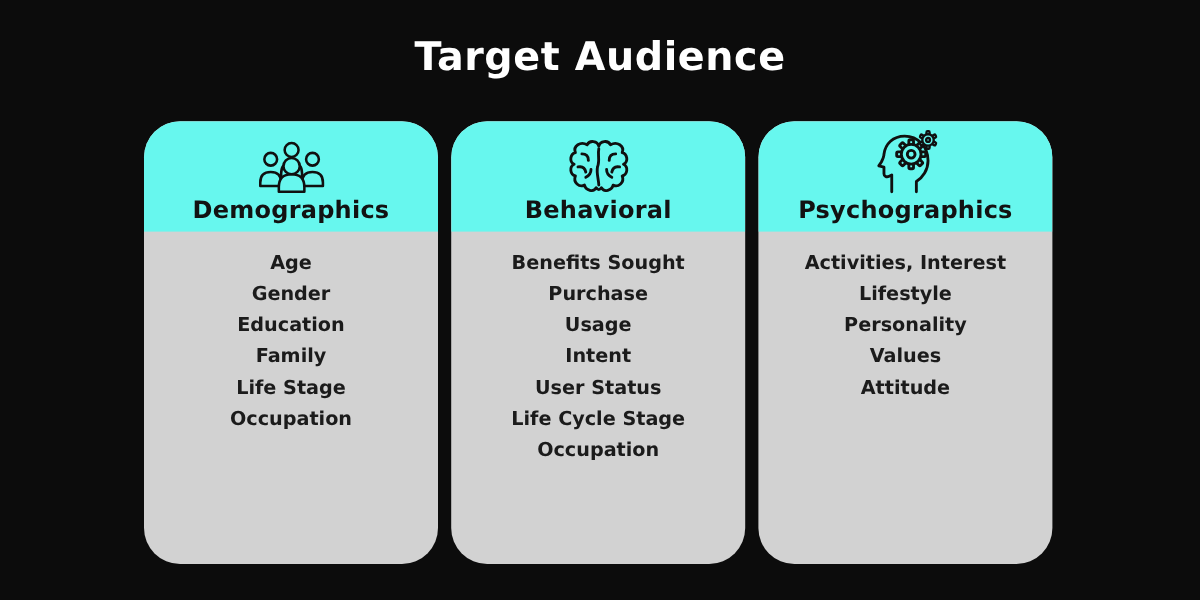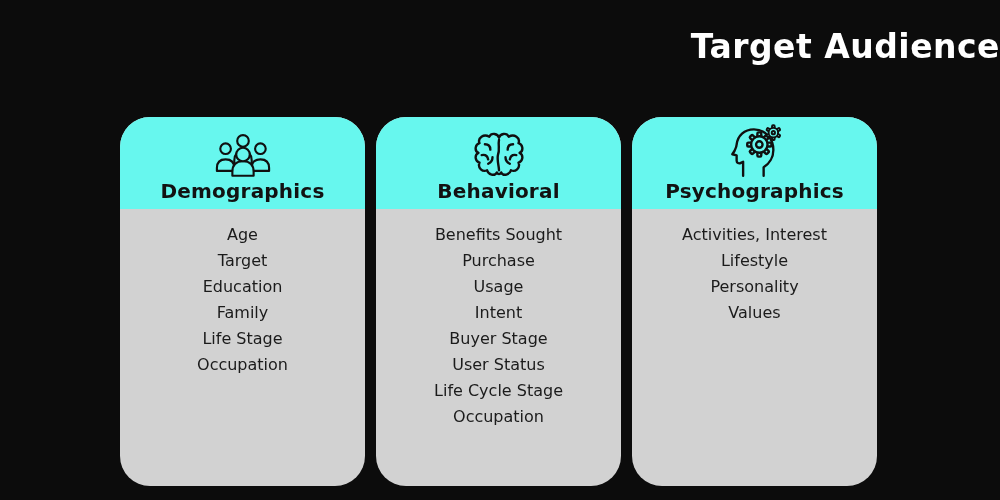--- a/index.html
+++ b/index.html
@@ -7,26 +7,26 @@
     --ink:#101010; --title:#ffffff;
   }
   *{box-sizing:border-box; margin:0; padding:0;}
   html,body{width:1000px;height:500px;}
   body{
     background:var(--background);
     font-family:"DejaVu Sans","Liberation Sans",sans-serif;
     position:relative; overflow:hidden;
   }
   .page-title{
-    text-align:right; margin-top:27px;
+    text-align:center; margin-top:27px;
     font-size:33px; font-weight:800; letter-spacing:.5px;
     color:var(--title);
   }
   .cards-row{
-    position:absolute; top:117px; left:120px; width:757px; height:369px;
+    position:absolute; top:101px; left:120px; width:757px; height:369px;
     display:flex; gap:11px;
   }
   .card{
     flex:1; background:var(--card-body);
     border-radius:30px; overflow:hidden;
     display:flex; flex-direction:column;
   }
   .card-header{
     height:92px; background:var(--card-header);
     display:flex; flex-direction:column; align-items:center; justify-content:flex-end;
@@ -34,21 +34,21 @@
   }
   .card-header svg{display:block; margin-bottom:2px;}
   .card-title{
     font-size:20px; font-weight:800; color:#121212; letter-spacing:.2px;
     line-height:22px;
   }
   .card-list{
     list-style:none; text-align:center; padding-top:13px;
   }
   .card-list li{
-    font-size:16px; font-weight:400; color:#1b1b1b; line-height:26px;
+    font-size:16px; font-weight:700; color:#1b1b1b; line-height:26px;
   }
   .ic{stroke:var(--ink); fill:none; stroke-width:2.2; stroke-linecap:round; stroke-linejoin:round;}
   .icf{fill:var(--card-header); stroke:var(--ink); stroke-width:2.2; stroke-linecap:round; stroke-linejoin:round;}
 </style>
 </head>
 <body>
 
 <h1 class="page-title">Target Audience</h1>
 
 <div class="cards-row">
@@ -62,21 +62,21 @@
         <circle class="icf" cx="12" cy="17" r="5.5"></circle>
         <path class="icf" d="M39,40 v-3 q0,-9 9,-9 q9,0 9,9 v3 z"></path>
         <circle class="icf" cx="48" cy="17" r="5.5"></circle>
         <path class="icf" d="M19,45 v-4 q0,-11 11,-11 q11,0 11,11 v4 z"></path>
         <circle class="icf" cx="30" cy="23" r="7"></circle>
       </svg>
       <div class="card-title">Demographics</div>
     </div>
     <ul class="card-list">
         <li>Age</li>
-        <li>Target</li>
+        <li>Gender</li>
         <li>Education</li>
         <li>Family</li>
         <li>Life Stage</li>
         <li>Occupation</li>
       </ul>
   </div>
 
   <div class="card">
     <div class="card-header">
       <svg width="52" height="48" viewBox="0 0 48 44">
@@ -89,21 +89,20 @@
         <path class="ic" d="M40,23 q-5,-1 -6,4"></path>
         <path class="ic" d="M34,31 q-4,-2 -4,-6"></path>
       </svg>
       <div class="card-title">Behavioral</div>
     </div>
     <ul class="card-list">
         <li>Benefits Sought</li>
         <li>Purchase</li>
         <li>Usage</li>
         <li>Intent</li>
-        <li>Buyer Stage</li>
         <li>User Status</li>
         <li>Life Cycle Stage</li>
         <li>Occupation</li>
       </ul>
   </div>
 
   <div class="card">
     <div class="card-header">
       <svg width="56" height="54" viewBox="0 0 50 50">
         <path class="ic" d="M33,48 V40 C38,37 42,31 42,24 C42,13 34,5 24,5 C15,5 9,11 8,19 C8,21 7,23 6,25 L4,28 L8,29 V34 C8,36 10,37 12,36 L14,35 V40 L14,48"></path>
@@ -134,16 +133,17 @@
           <circle class="ic" style="stroke-width:1.8" cx="42" cy="8" r="1.5"></circle>
         </g>
       </svg>
       <div class="card-title">Psychographics</div>
     </div>
     <ul class="card-list">
         <li>Activities, Interest</li>
         <li>Lifestyle</li>
         <li>Personality</li>
         <li>Values</li>
+        <li>Attitude</li>
       </ul>
   </div>
 
 </div>
 
 </body></html>

